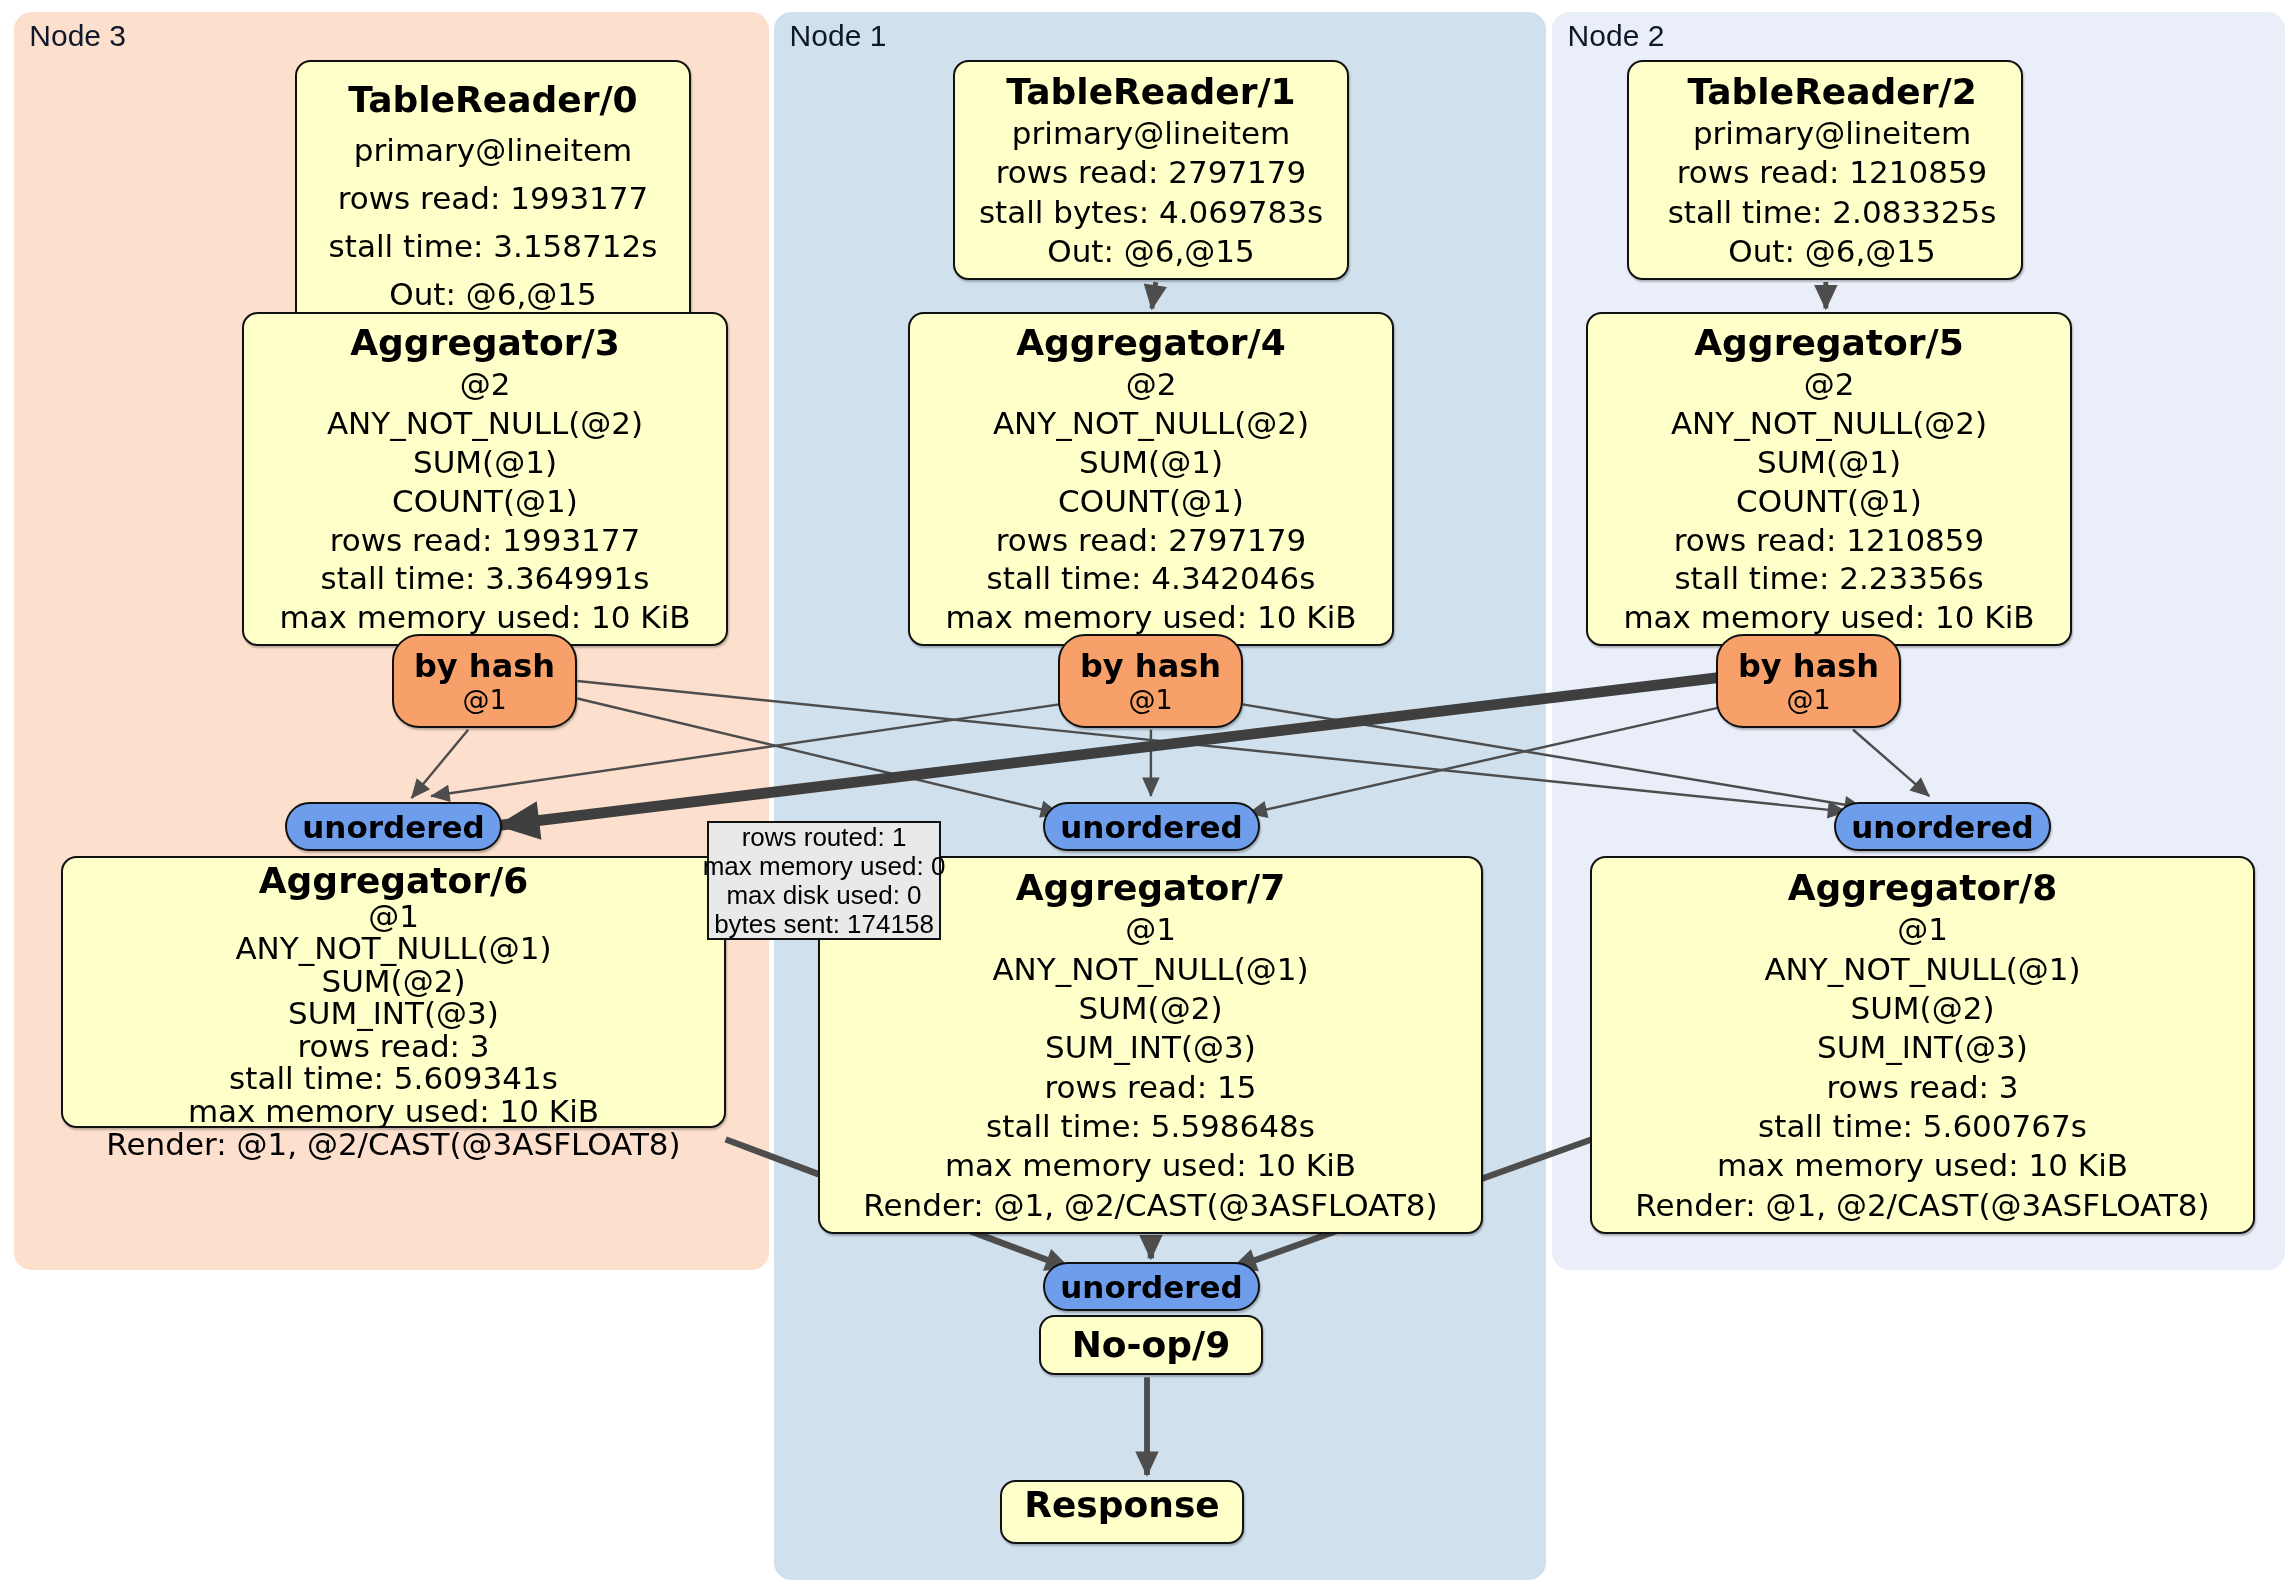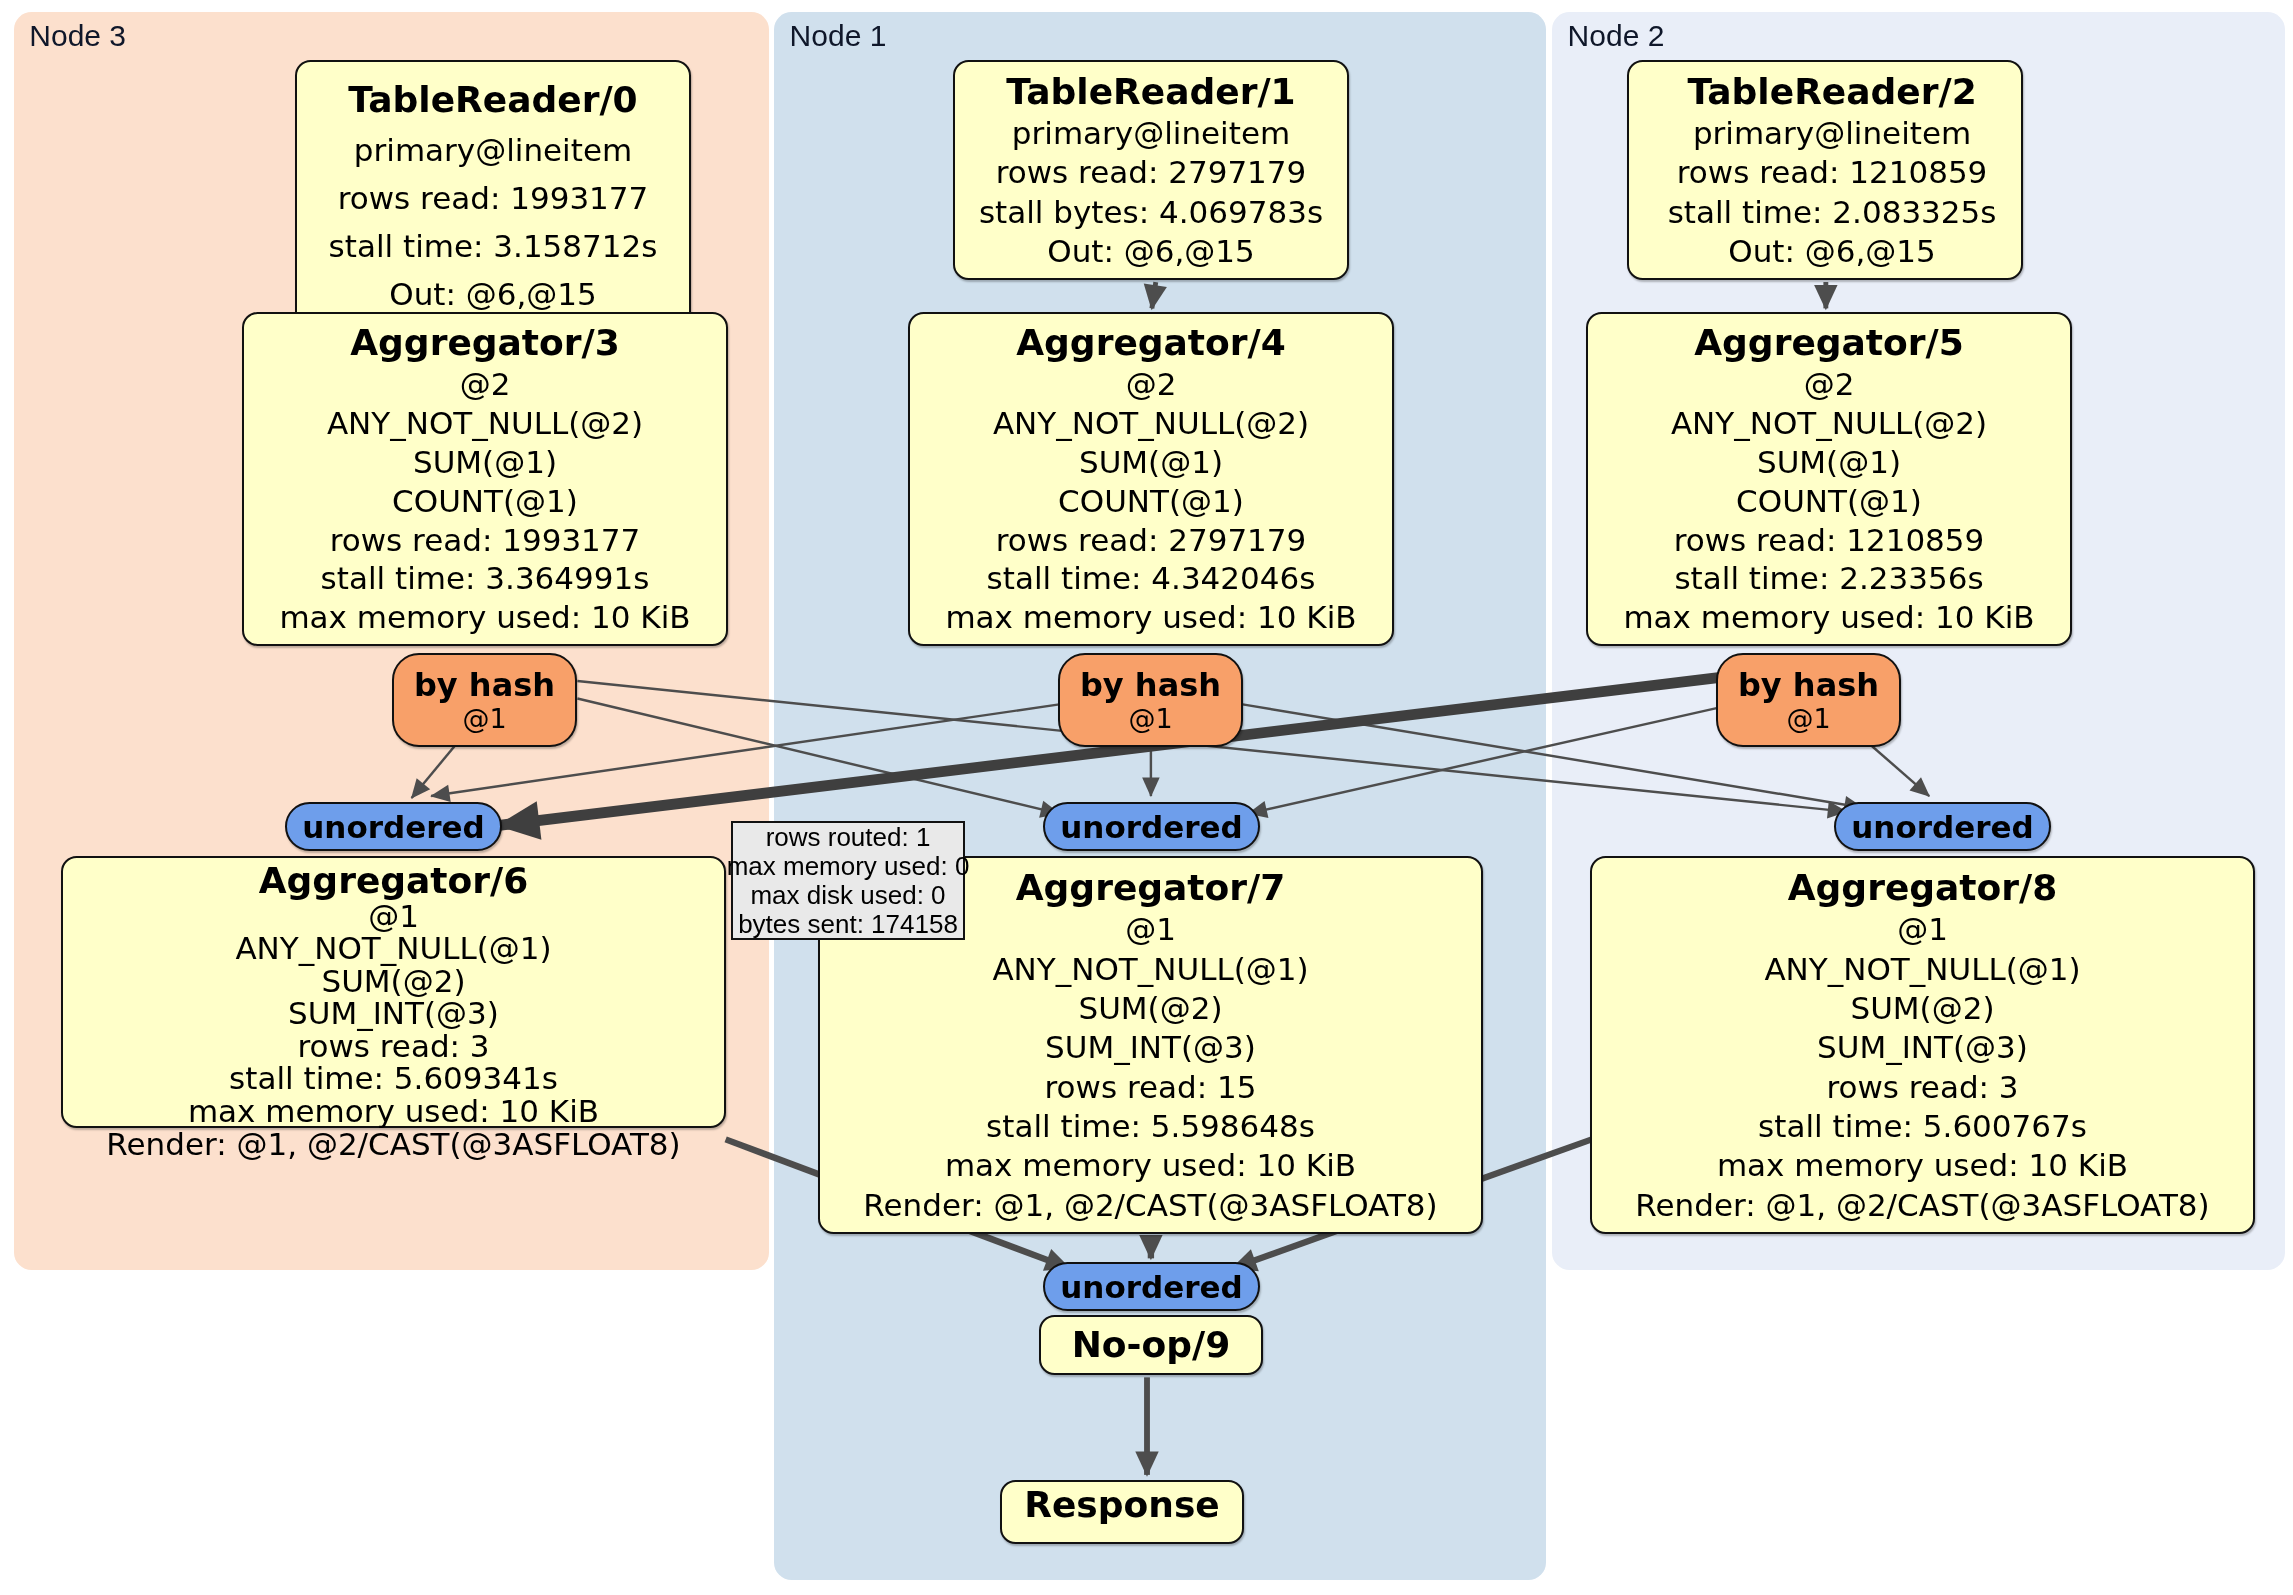--- a/index.html
+++ b/index.html
@@ -14,33 +14,33 @@
 
   .pbox{position:absolute;background:#FFFFC9;border:2.9px solid #111;border-radius:15.6px;
         display:flex;flex-direction:column;justify-content:space-evenly;align-items:center;
         text-align:center;z-index:3;box-sizing:border-box;padding:3.9px 5.9px;
         box-shadow:1px 2px 2px rgba(0,0,0,0.25);}
   .ptitle{font-weight:bold;font-size:36px;line-height:1.05;}
   .pline{font-size:31px;line-height:1.05;white-space:nowrap;}
 
   .router{position:absolute;background:#F8A069;border:2.9px solid #111;border-radius:27px;
           display:flex;flex-direction:column;justify-content:center;align-items:center;
-          z-index:4;box-sizing:border-box;box-shadow:1px 2px 2px rgba(0,0,0,0.25);margin-top:19px;}
+          z-index:4;box-sizing:border-box;box-shadow:1px 2px 2px rgba(0,0,0,0.25);}
   .router-label{font-size:32px;font-weight:bold;line-height:1.15;}
   .router-detail{font-size:27px;line-height:1.1;}
 
   .stream{position:absolute;background:#6E9EEB;border:2.9px solid #111;border-radius:25px;
           display:flex;justify-content:center;align-items:center;font-weight:bold;
           font-size:31px;z-index:4;box-sizing:border-box;
           box-shadow:1px 2px 2px rgba(0,0,0,0.25);}
 
   .tooltip{position:absolute;background:#E9E9E9;border:2.9px solid #111;z-index:6;
            display:flex;flex-direction:column;justify-content:center;align-items:center;
            box-sizing:border-box;font-family:"Liberation Sans",sans-serif;
-           font-size:26px;line-height:29px;text-align:right;margin-left:24px;}
+           font-size:26px;line-height:29px;text-align:right;}
   .tooltip-line{white-space:nowrap;}
 </style>
 </head>
 <body>
 
 <div class="panel" style="left:13.7px;top:11.7px;width:755px;height:1258px;background:#FCE0CD;">
   <div class="panel-label">Node 3</div>
 </div>
 <div class="panel" style="left:774px;top:11.7px;width:772px;height:1568px;background:#D0E0ED;">
   <div class="panel-label">Node 1</div>

